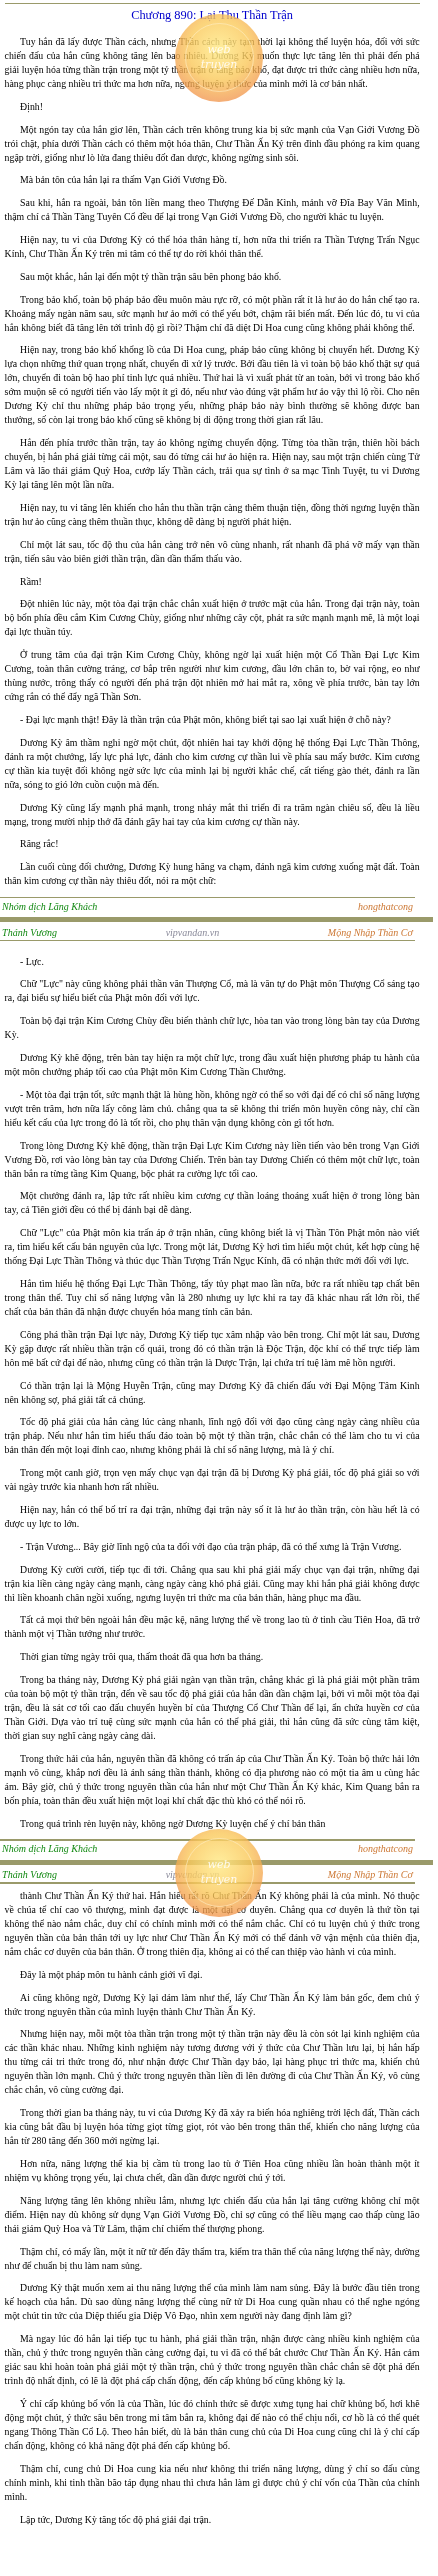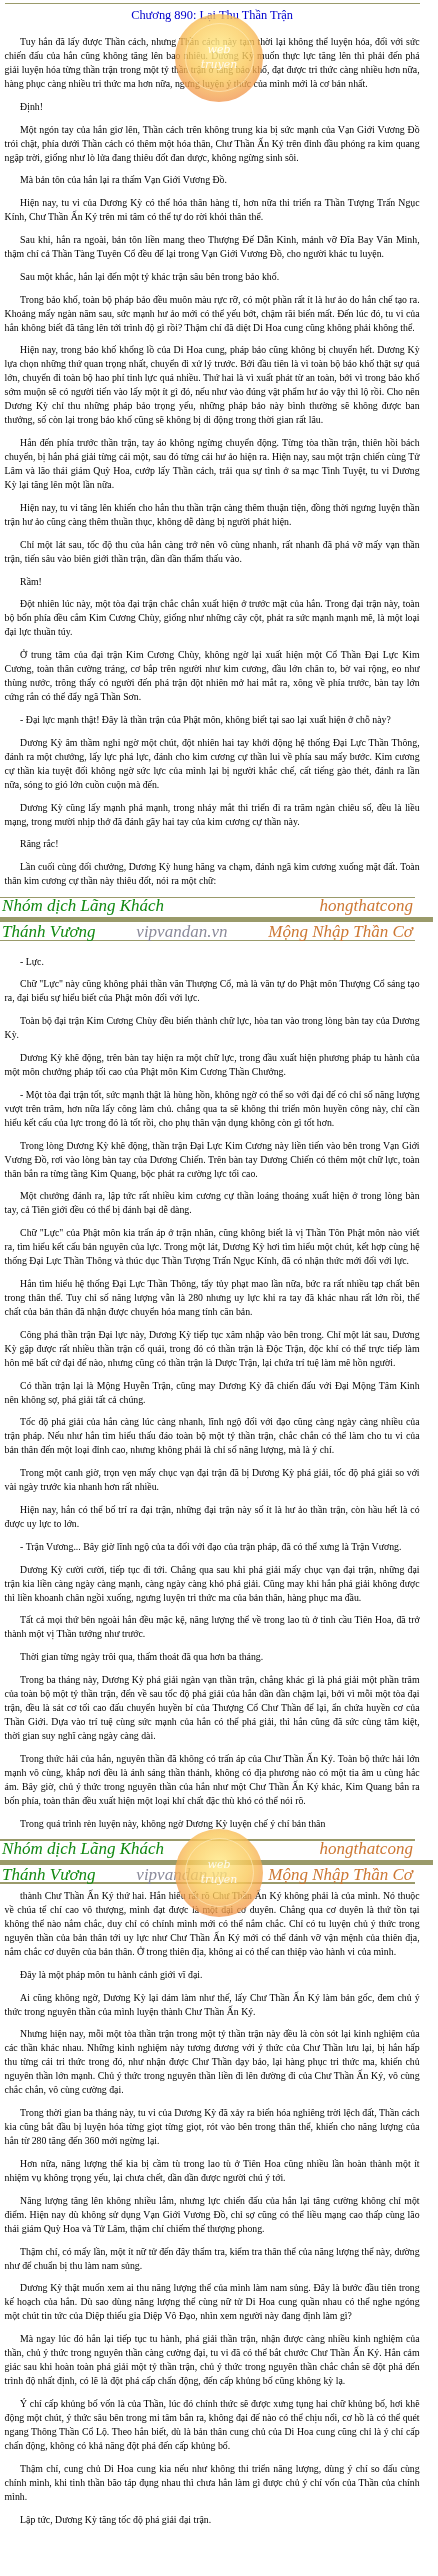--- a/index.html
+++ b/index.html
@@ -3,21 +3,21 @@
 <meta charset="utf-8">
 <style>
   html, body { margin: 0; padding: 0; background: #ffffff; }
   body { width: 438px; font-family: "Liberation Serif", "DejaVu Serif", serif; color: #000; }
   .page { position: relative; width: 438px; }
   .content { width: 415px; margin-left: 4.6px; }
   .top-rule { height: 1.5px; background: #9a9a6a; margin: 2.6px 0 0 0; width: 415px; }
   .title { text-align: center; color: #0000cc; font-size: 12.4px; line-height: 15.5px; margin: 4.1px 0 11.3px 0; }
   p.para { margin: 0 0 8.8px 0; font-size: 9.8px; line-height: 14px; text-align: justify; text-indent: 15.5px; }
   .thin-rule { height: 1.5px; background: #9a9a6a; width: 415px; }
-  .row { display: flex; justify-content: space-between; align-items: center; height: 15.5px; font-style: italic; font-size: 17px; padding: 0 2.1px; }
+  .row { display: flex; justify-content: space-between; align-items: center; height: 15.5px; font-style: italic; font-size: 10px; padding: 0 2.1px; }
   .green { color: #118811; }
   .brown { color: #cc7733; }
   .grey { color: #8a8a9a; }
   .thick-bar { height: 5.2px; background: #9a9a6a; width: 438px; margin-left: -4.6px; margin-top: 3.1px; margin-bottom: 2.1px; }
   .break { margin: 0 0 5.2px 0; }
   .watermark { position: absolute; width: 88px; height: 88px; border-radius: 50%;
     background: radial-gradient(circle at 50% 40%, rgba(255,235,140,0.85) 0%, rgba(250,200,90,0.8) 45%, rgba(240,140,70,0.75) 80%, rgba(230,120,60,0) 100%);
     display: flex; align-items: center; justify-content: center; pointer-events: none; }
   .watermark .inner { width: 67px; height: 67px; border-radius: 50%; border: 1.5px solid rgba(255,240,200,0.6);
     display: flex; flex-direction: column; align-items: center; justify-content: center; color: rgba(255,255,255,0.85);
@@ -29,23 +29,23 @@
 <div class="page">
 
   <div class="content">
     <div class="top-rule"></div>
     <div class="title">Chương 890: Lại Thu Thần Trận</div>
     <div id="p1">
         <p class="para">Tuy hắn đã lấy được Thần cách, nhưng Thần cách này tạm thời lại không thể luyện hóa, đối với sức chiến đấu của hắn cũng không tăng lên bao nhiêu. Dương Kỳ muốn thực lực tăng lên thì phải đến phá giải luyện hóa từng thần trận trong một tỷ thần trận ở tàng bảo khố, đạt được tri thức càng nhiều hơn nữa, hàng phục càng nhiều tri thức ma hơn nữa, ngưng luyện ý thức của mình mới là cơ bản nhất.</p>
         <p class="para">Định!</p>
         <p class="para">Một ngón tay của hắn giơ lên, Thần cách trên không trung kia bị sức mạnh của Vạn Giới Vương Đồ trói chặt, phía dưới Thần cách có thêm một hóa thân, Chư Thần Ấn Ký trên đỉnh đầu phóng ra kim quang ngập trời, giống như lò lửa đang thiêu đốt đan dược, không ngừng sinh sôi.</p>
         <p class="para">Mà bản tôn của hắn lại ra thấm Vạn Giới Vương Đồ.</p>
+        <p class="para">Sau khi, hắn ra ngoài, bản tôn liền mang theo Thượng Đế Dẫn Kình, mảnh vỡ Đĩa Bay Văn Minh, thậm chí cả Thần Tàng Tuyên Cổ đều để lại trong Vạn Giới Vương Đồ, cho người khác tu luyện.</p>
         <p class="para">Hiện nay, tu vi của Dương Kỳ có thể hóa thân hàng tỉ, hơn nữa thi triển ra Thần Tượng Trấn Ngục Kính, Chư Thần Ấn Ký trên mi tâm có thể tự do rời khỏi thân thể.</p>
-        <p class="para">Sau khi, hắn ra ngoài, bản tôn liền mang theo Thượng Đế Dẫn Kình, mảnh vỡ Đĩa Bay Văn Minh, thậm chí cả Thần Tàng Tuyên Cổ đều để lại trong Vạn Giới Vương Đồ, cho người khác tu luyện.</p>
-        <p class="para">Sau một khắc, hắn lại đến một tỷ khác trận sâu bên trong bảo khố.</p>
+        <p class="para">Sau một khắc, hắn lại đến một tỷ thần trận sâu bên phong bảo khố.</p>
         <p class="para">Trong bảo khố, toàn bộ pháp bảo đều muôn màu rực rỡ, có một phần rất ít là hư ảo do hắn chế tạo ra. Khoảng mấy ngàn năm sau,  sức mạnh hư ảo mới có thể yếu bớt, chậm rãi biến mất. Đến lúc đó, tu vi của hắn không biết đã tăng lên tới trình độ gì rồi? Thậm chí đã diệt Di Hoa cung cũng không phải không thể.</p>
         <p class="para">Hiện nay, trong bảo khố khổng lồ của Di Hoa cung, pháp bảo cũng không bị chuyển hết. Dương Kỳ lựa chọn những thứ quan trọng nhất, chuyển đi xử lý trước. Bởi đầu tiên là vì toàn bộ bảo khố thật sự quá lớn, chuyển đi toàn bộ hao phí tinh lực quá nhiều. Thứ hai là vì xuất phát từ an toàn, bởi vì trong bảo khố sớm muộn sẽ có người tiến vào lấy một ít gì đó, nếu như vào đúng vật phẩm hư ảo vậy thì lộ rồi. Cho nên Dương Kỳ chỉ thu những pháp bảo trọng yếu, những pháp bảo này bình thường sẽ không được ban thưởng, số còn lại trong bảo khố cũng sẽ không bị di động trong thời gian rất lâu.</p>
         <p class="para">Hắn đến phía trước thần trận, tay áo không ngừng chuyển động. Từng tòa thần trận, thiên hồi bách chuyển, bị hắn phá giải từng cái một, sau đó từng cái hư ảo hiện ra. Hiện nay, sau một trận chiến cùng Tử Lâm và lão thái giám Quỳ Hoa, cướp lấy Thần cách, trải qua sự tình ở sa mạc Tinh Tuyệt, tu vi Dương Kỳ lại tăng lên một lần nữa.</p>
         <p class="para">Hiện nay, tu vi tăng lên khiến cho hắn thu thần trận càng thêm thuận tiện, đồng thời ngưng luyện thần trận hư ảo cũng càng thêm thuần thục, không dễ dàng bị người phát hiện.</p>
         <p class="para">Chỉ một lát sau, tốc độ thu của hắn càng trở nên vô cùng nhanh, rất nhanh đã phá vỡ mấy vạn thần trận, tiến sâu vào biên giới thần trận, dần dần thẩm thấu vào.</p>
         <p class="para">Rầm!</p>
         <p class="para">Đột nhiên lúc này, một tòa đại trận chắc chắn xuất hiện ở trước mặt của hắn. Trong đại trận này, toàn bộ bốn phía đều cắm Kim Cương Chùy, giống như những cây cột, phát ra sức mạnh mạnh mẽ, là một loại đại lực thuần túy.</p>
         <p class="para">Ở trung tâm của đại trận Kim Cương Chùy, không ngờ lại xuất hiện một Cổ Thần Đại Lực Kim Cương, toàn thân cường tráng, cơ bắp trên người như kim cương, đầu lớn chân to, bờ vai rộng, eo như thùng nước, trông thấy có người đến phá trận đột nhiên mở hai mắt ra, xông về phía trước, bàn tay lớn cứng rắn có thể đẩy ngã Thần Sơn.</p>
         <p class="para">- Đại lực mạnh thật! Đây là thần trận của Phật môn, không biết tại sao lại xuất hiện ở chỗ này?</p>
         <p class="para">Dương Kỳ âm thầm nghi ngờ một chút, đột nhiên hai tay khởi động hệ thống Đại Lực Thần Thông, đánh ra một chưởng, lấy lực phá lực, đánh cho kim cương cự thần lui về phía sau mấy bước. Kim cương cự thần kia tuyệt đối không ngờ sức lực của mình lại bị người khắc chế, cất tiếng gào thét, đánh ra lần nữa, sóng to gió lớn cuồn cuộn mà đến.</p>

